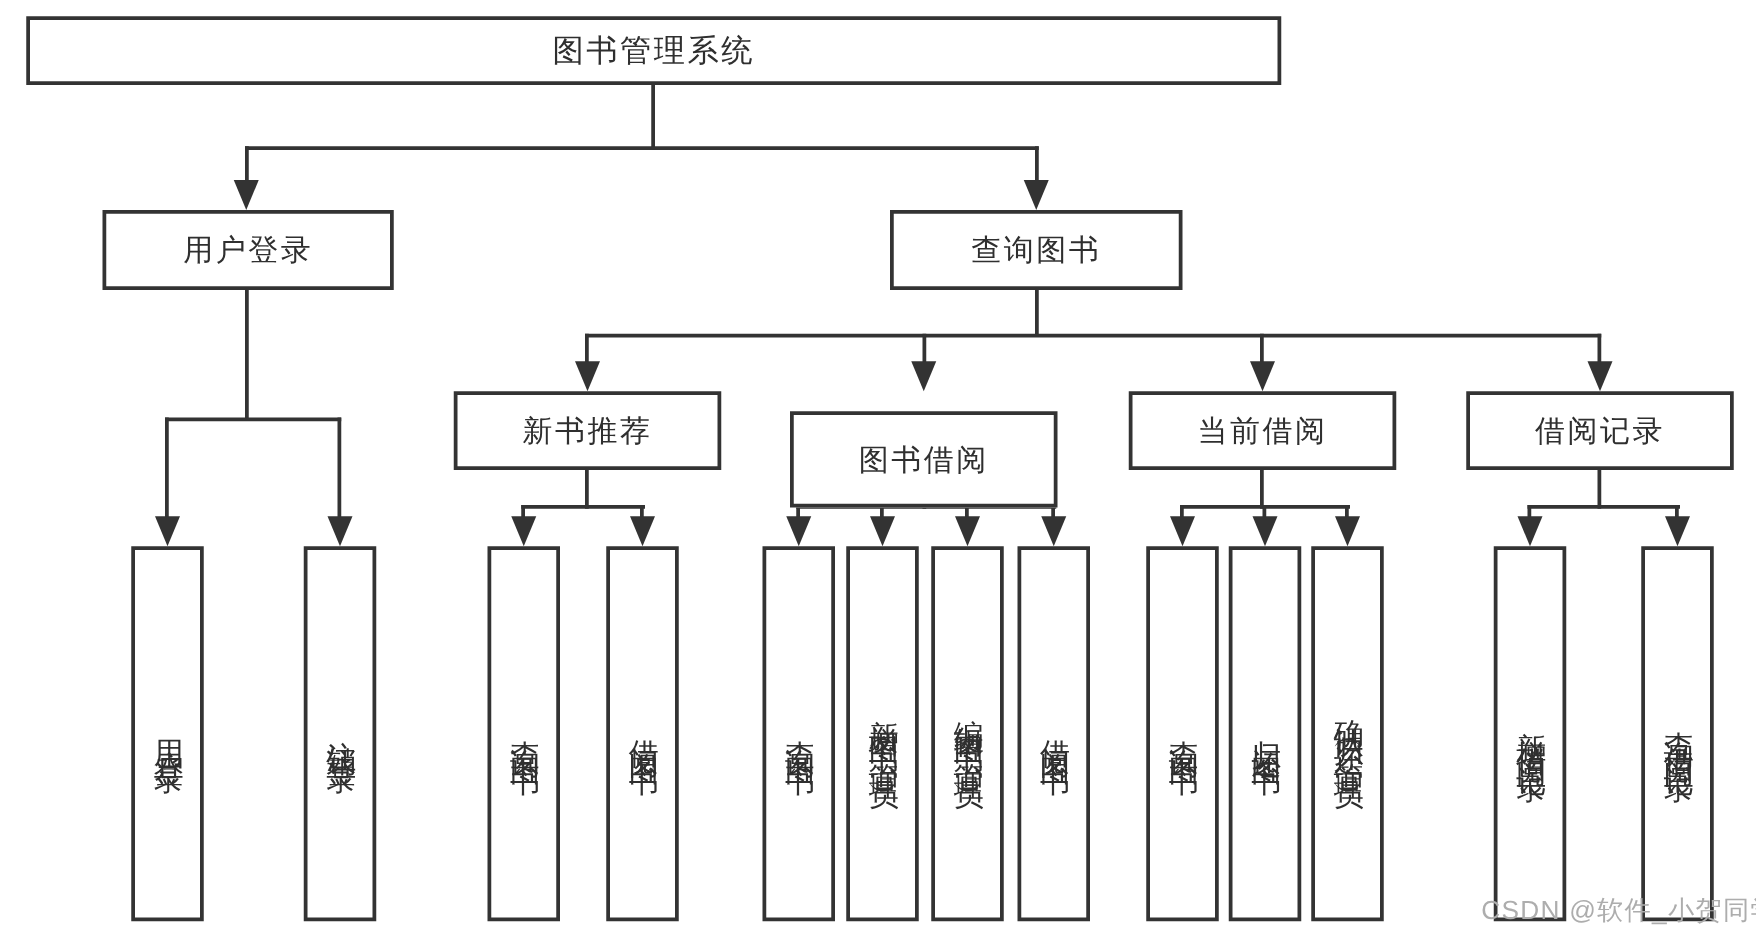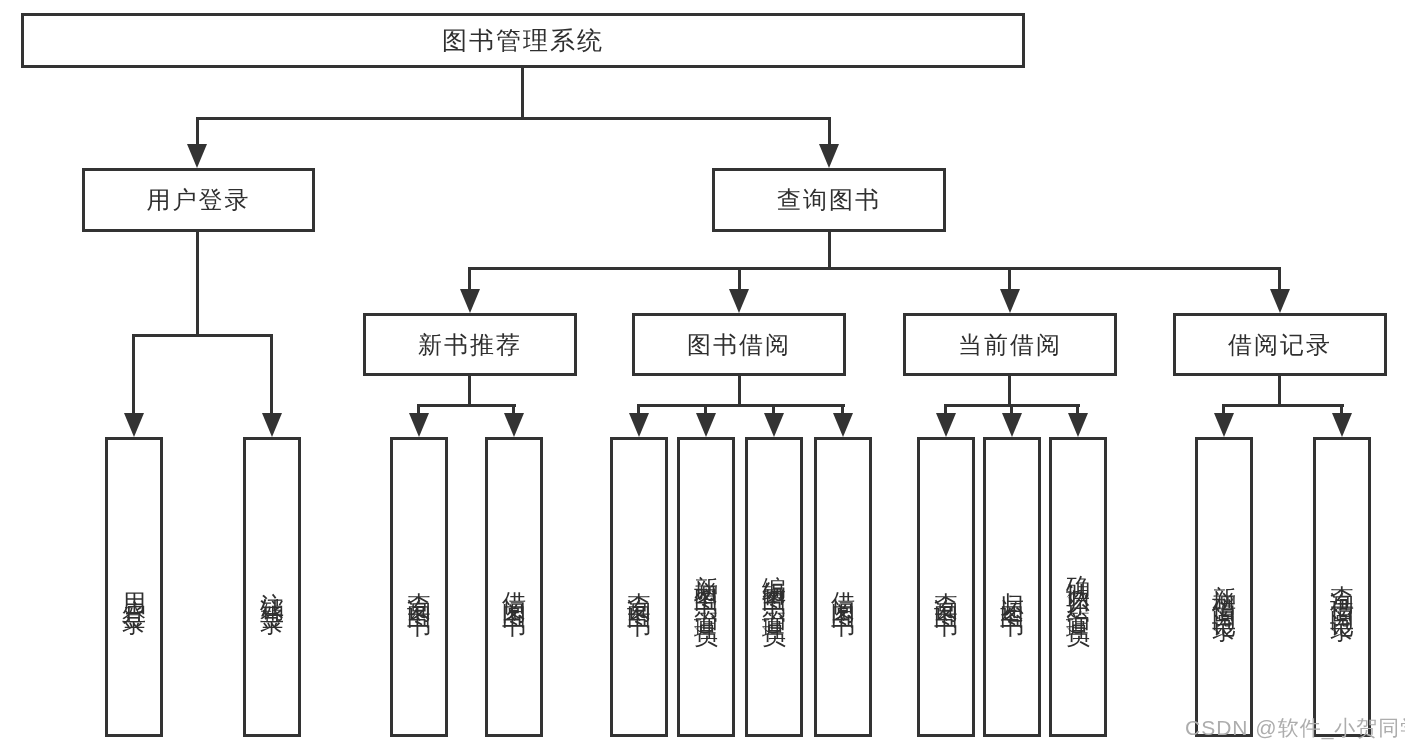--- a/index.html
+++ b/index.html
@@ -106,21 +106,21 @@
   </div>
 
   <div class="box hbox" style="left:712px;top:168px;width:234px;height:64px">
     <span>查询图书</span>
   </div>
 
   <div class="box hbox" style="left:363px;top:313px;width:214px;height:63px">
     <span>新书推荐</span>
   </div>
 
-  <div class="box hbox" style="left:632px;top:313px;width:214px;height:63px">
+  <div class="box hbox" style="left:632px;top:329px;width:214px;height:77px">
     <span>图书借阅</span>
   </div>
 
   <div class="box hbox" style="left:1173px;top:313px;width:214px;height:63px">
     <span>借阅记录</span>
   </div>
 
   <div class="box hbox" style="left:903px;top:313px;width:214px;height:63px">
     <span>当前借阅</span>
   </div>

